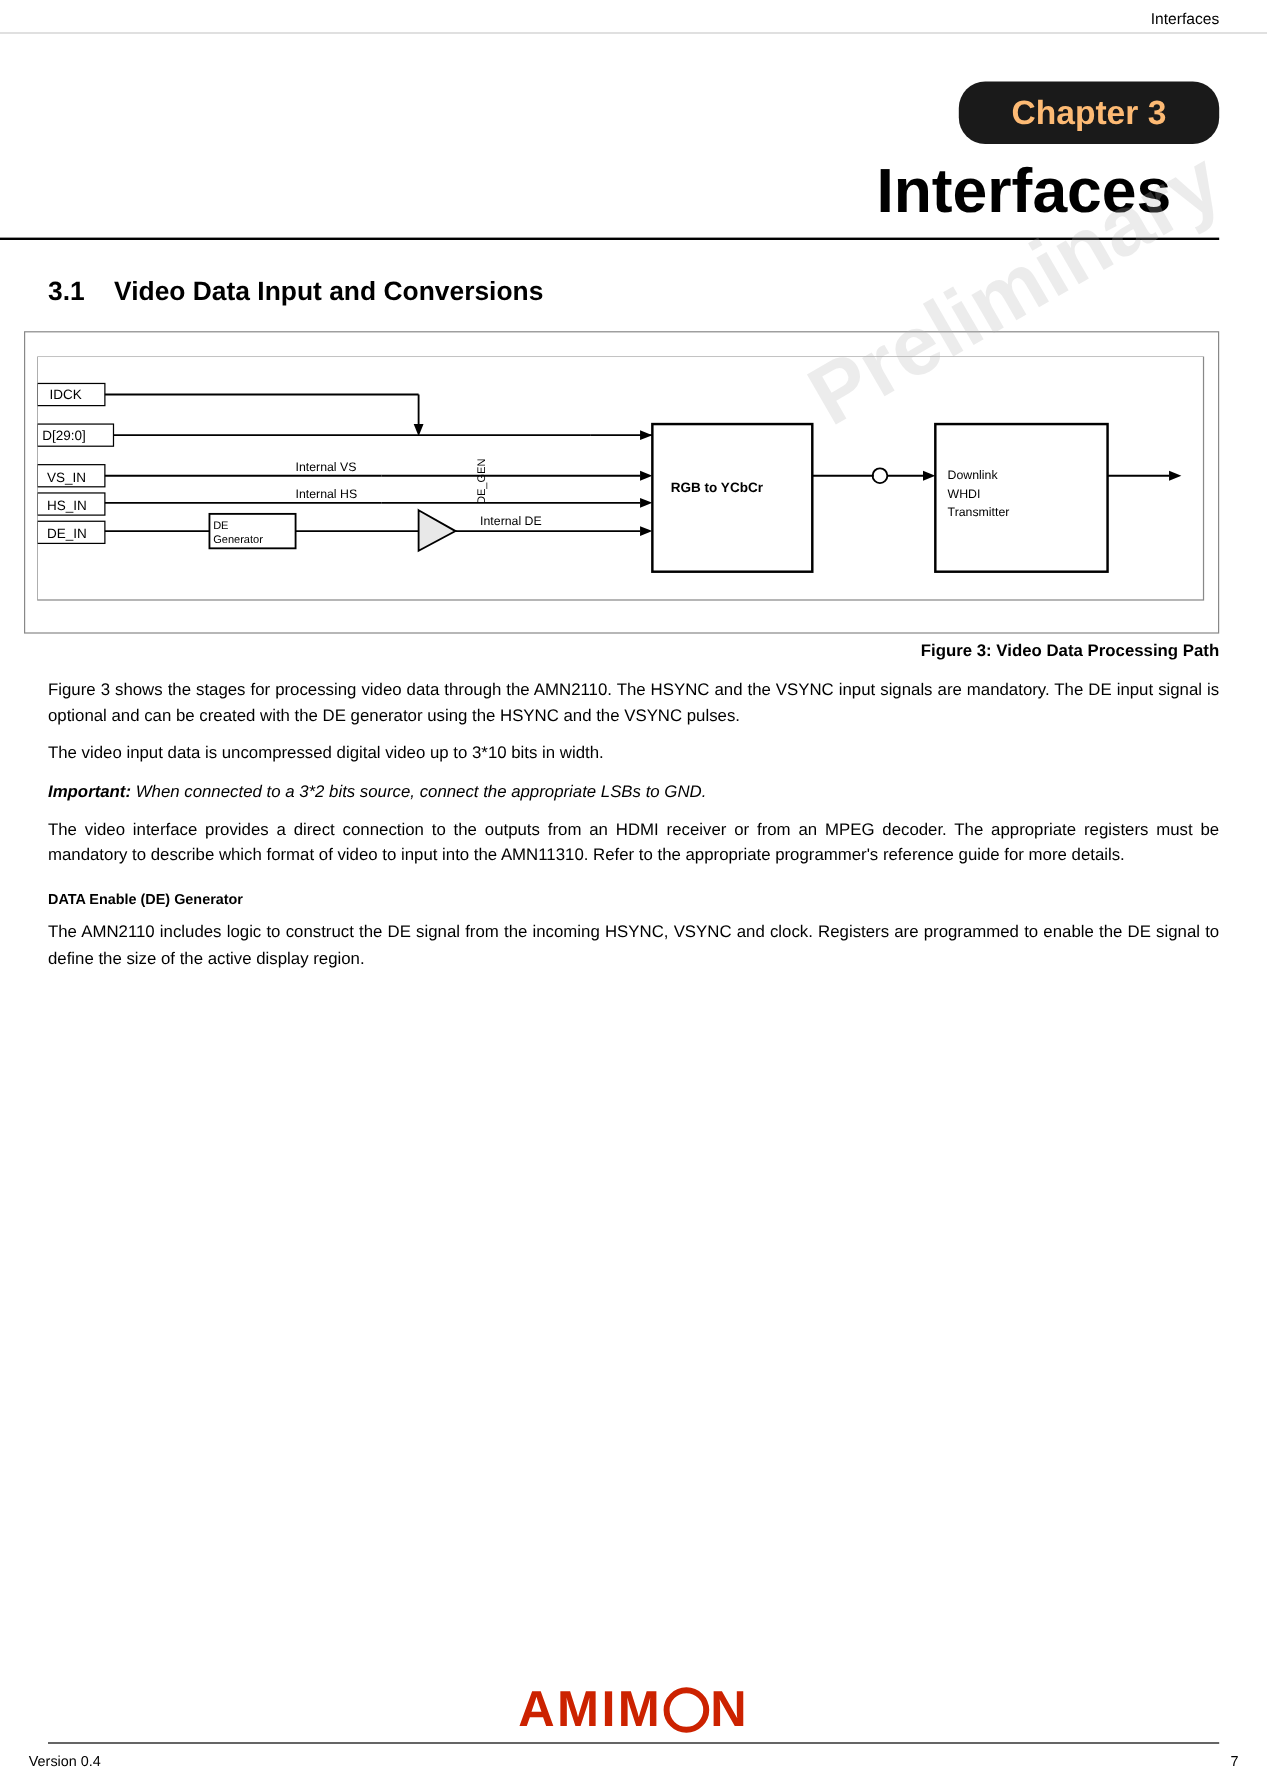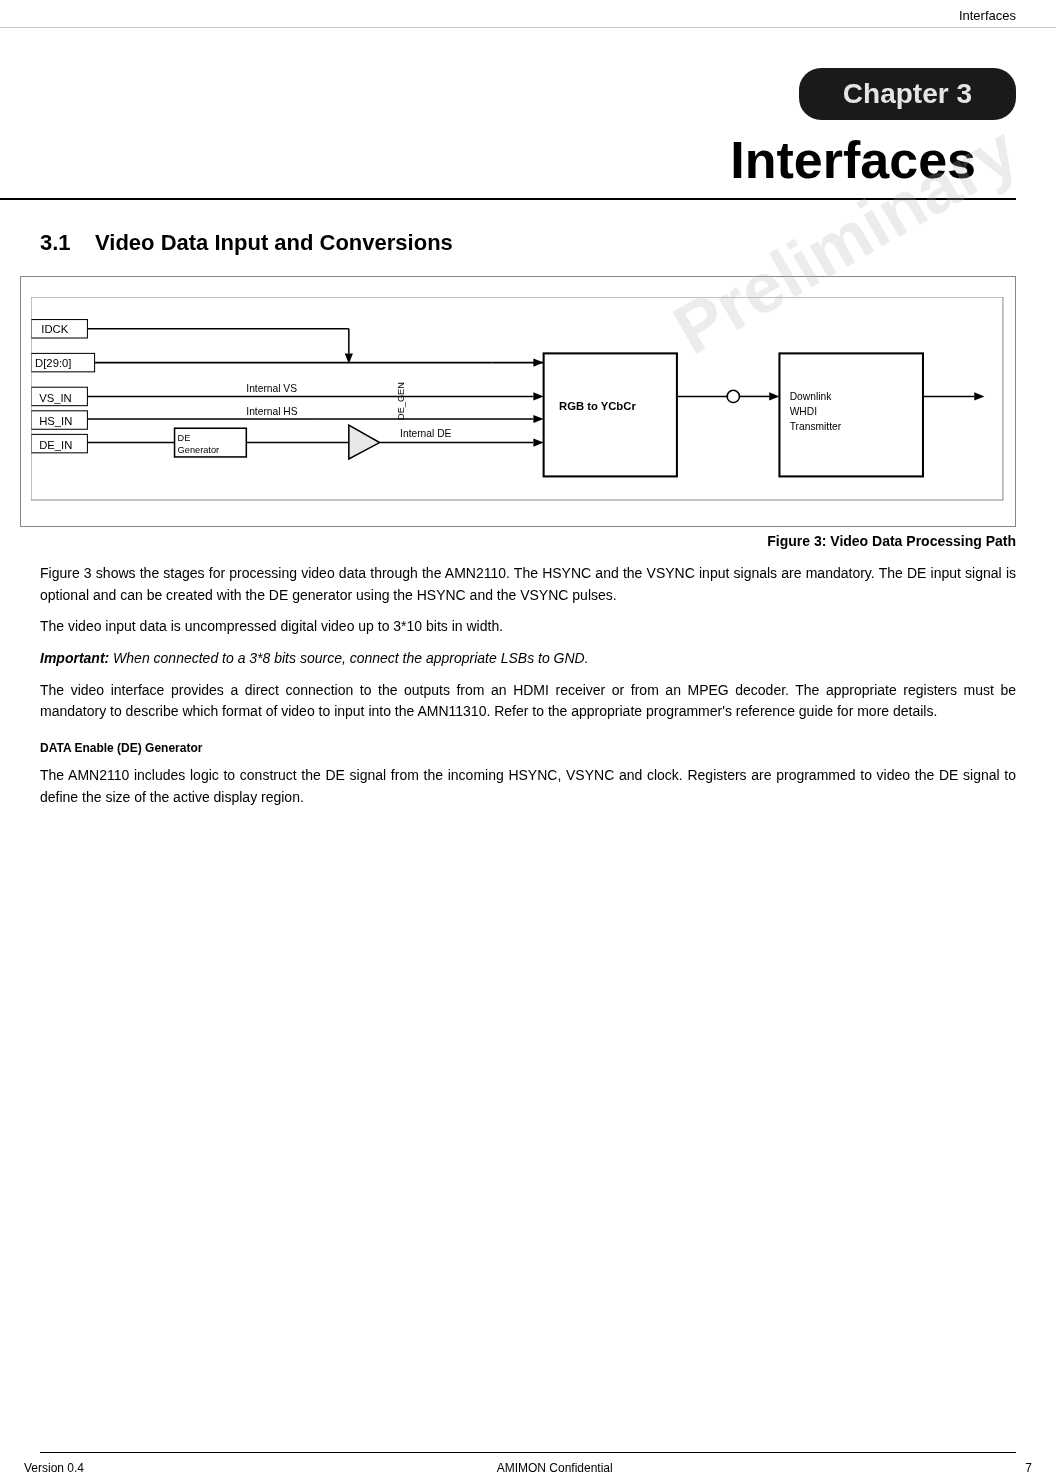--- a/index.html
+++ b/index.html
@@ -16,21 +16,21 @@
     .page-header {
       text-align: right;
       padding: 8px 40px 4px 40px;
       font-size: 13px;
       border-bottom: 1px solid #ccc;
     }
 
     
     .chapter-banner {
       background: #1a1a1a;
-      color: #e5e5e5;
+      color: #fdba74;
       display: inline-block;
       padding: 10px 44px;
       float: right;
       margin-right: 40px;
       margin-top: 40px;
       font-size: 28px;
       font-weight: bold;
       border-radius: 22px;
     }
 
@@ -277,30 +277,34 @@
   </svg>
 </div>
 
 <div class="figure-caption">Figure 3: Video Data Processing Path</div>
 
 <div class="body-text">Figure 3 shows the stages for processing video data through the AMN2110. The HSYNC and the VSYNC input signals are mandatory. The DE input signal is optional and can be created with the DE generator using the HSYNC and the VSYNC pulses.</div>
 
 <div class="body-text">The video input data is uncompressed digital video up to 3*10 bits in width.</div>
 
 <div class="body-text important">
-  <span class="important-label">Important:</span><span> When connected to a 3*8 bits source, connect the appropriate LSBs to GND.</span>
+  <span class="important-label">Important:</span><span> When connected to a 3*2 bits source, connect the appropriate LSBs to GND.</span>
 </div>
 
 <div class="body-text">The video interface provides a direct connection to the outputs from an HDMI receiver or from an MPEG decoder. The appropriate registers must be mandatory to describe which format of video to input into the AMN11310. Refer to the appropriate programmer's reference guide for more details.</div>
 
 <div class="sub-heading">DATA Enable (DE) Generator</div>
 
-<div class="body-text">The AMN2110 includes logic to construct the DE signal from the incoming HSYNC, VSYNC and clock. Registers are programmed to video the DE signal to define the size of the active display region.</div>
+<div class="body-text">The AMN2110 includes logic to construct the DE signal from the incoming HSYNC, VSYNC and clock. Registers are programmed to enable the DE signal to define the size of the active display region.</div>
 
 <div class="page-footer">
 
+  <div style="text-align:center; padding: 12px 0 4px 0;">
+    <span class="amimon-logo">
+      <span class="a">A</span><span class="m1">M</span><span class="i">I</span><span class="m2">M</span><span class="O-shape"></span><span class="n">N</span>
+    </span>
+  </div>
   <div class="footer-line"></div>
   <div class="footer-content">
     <span class="footer-version">Version 0.4</span>
-    <span class="footer-confidential">AMIMON Confidential</span>
     <span class="footer-page">7</span>
   </div>
 </div>
 
 </body></html>

